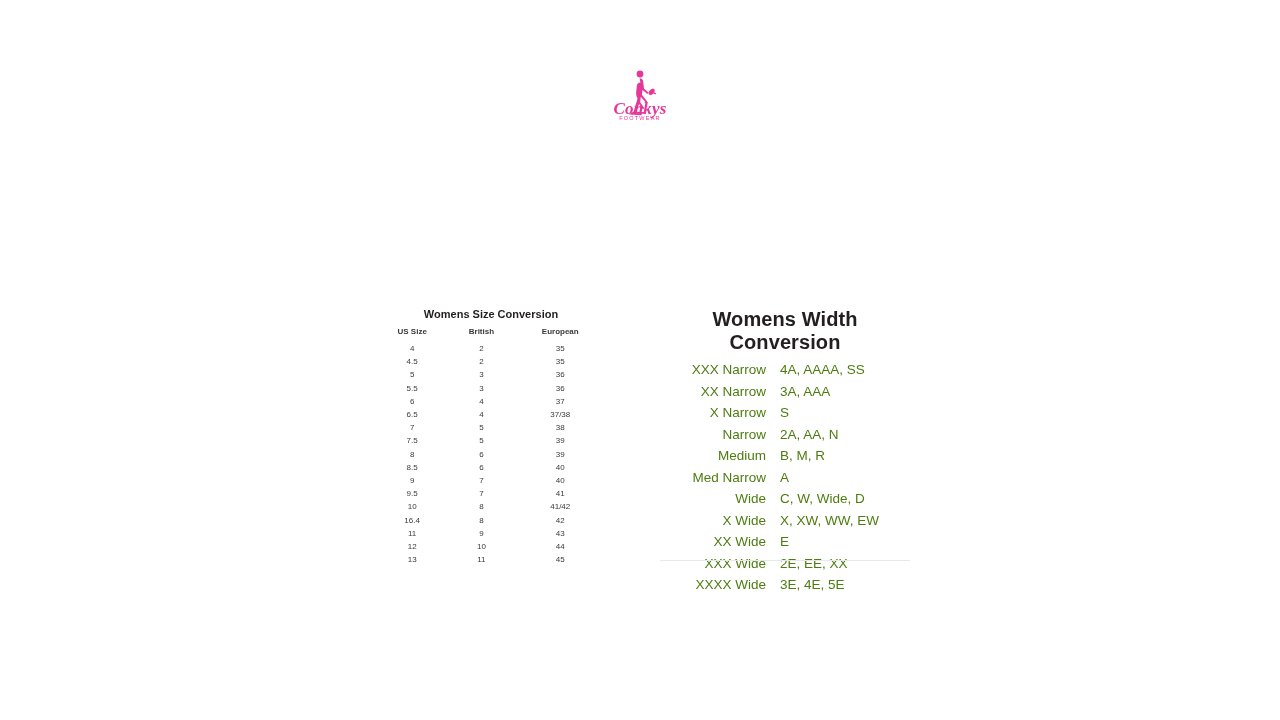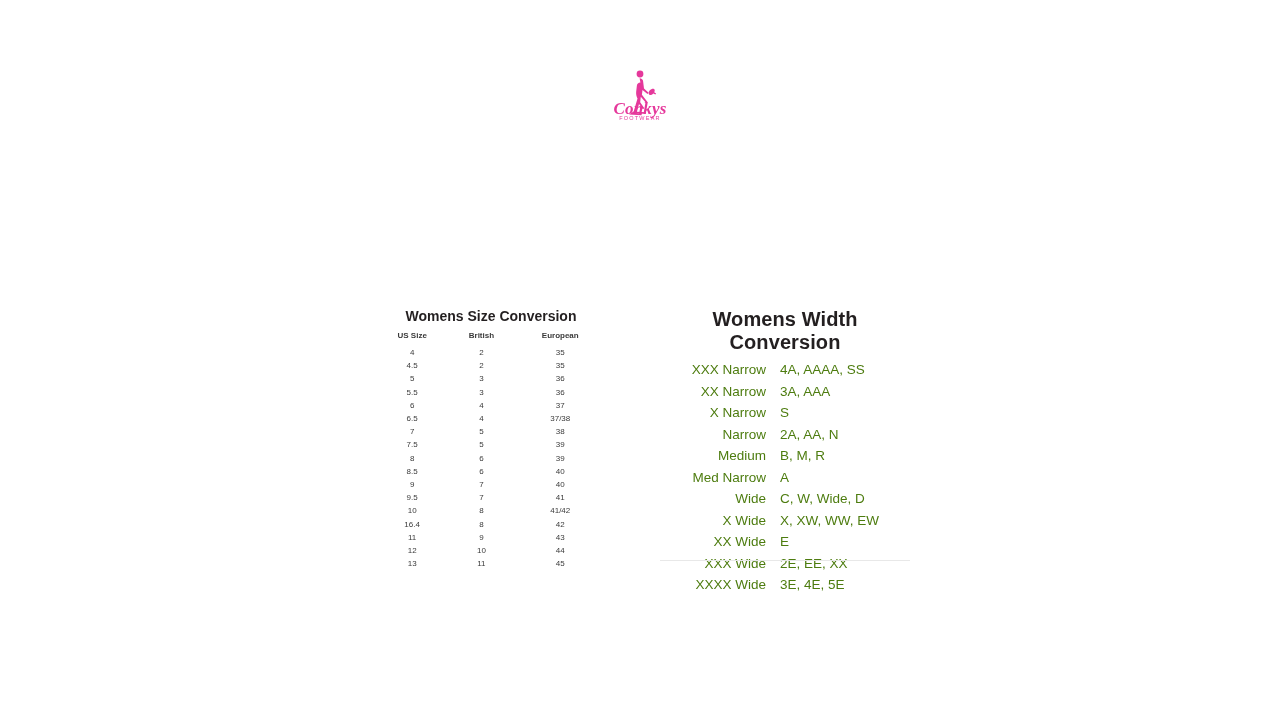--- a/index.html
+++ b/index.html
@@ -66,21 +66,21 @@
     position: absolute;
     left: 375px;
     top: 308px;
     width: 232px;
     font-size: 8px;
     color: #3a3a3a;
   }
   .size-title {
     text-align: center;
     font-weight: bold;
-    font-size: 14px;
+    font-size: 11px;
     color: #231f20;
     margin-bottom: 7px;
   }
   table.sizes {
     width: 100%;
     border-collapse: collapse;
   }
   table.sizes th {
     font-weight: bold;
     font-size: 8px;

